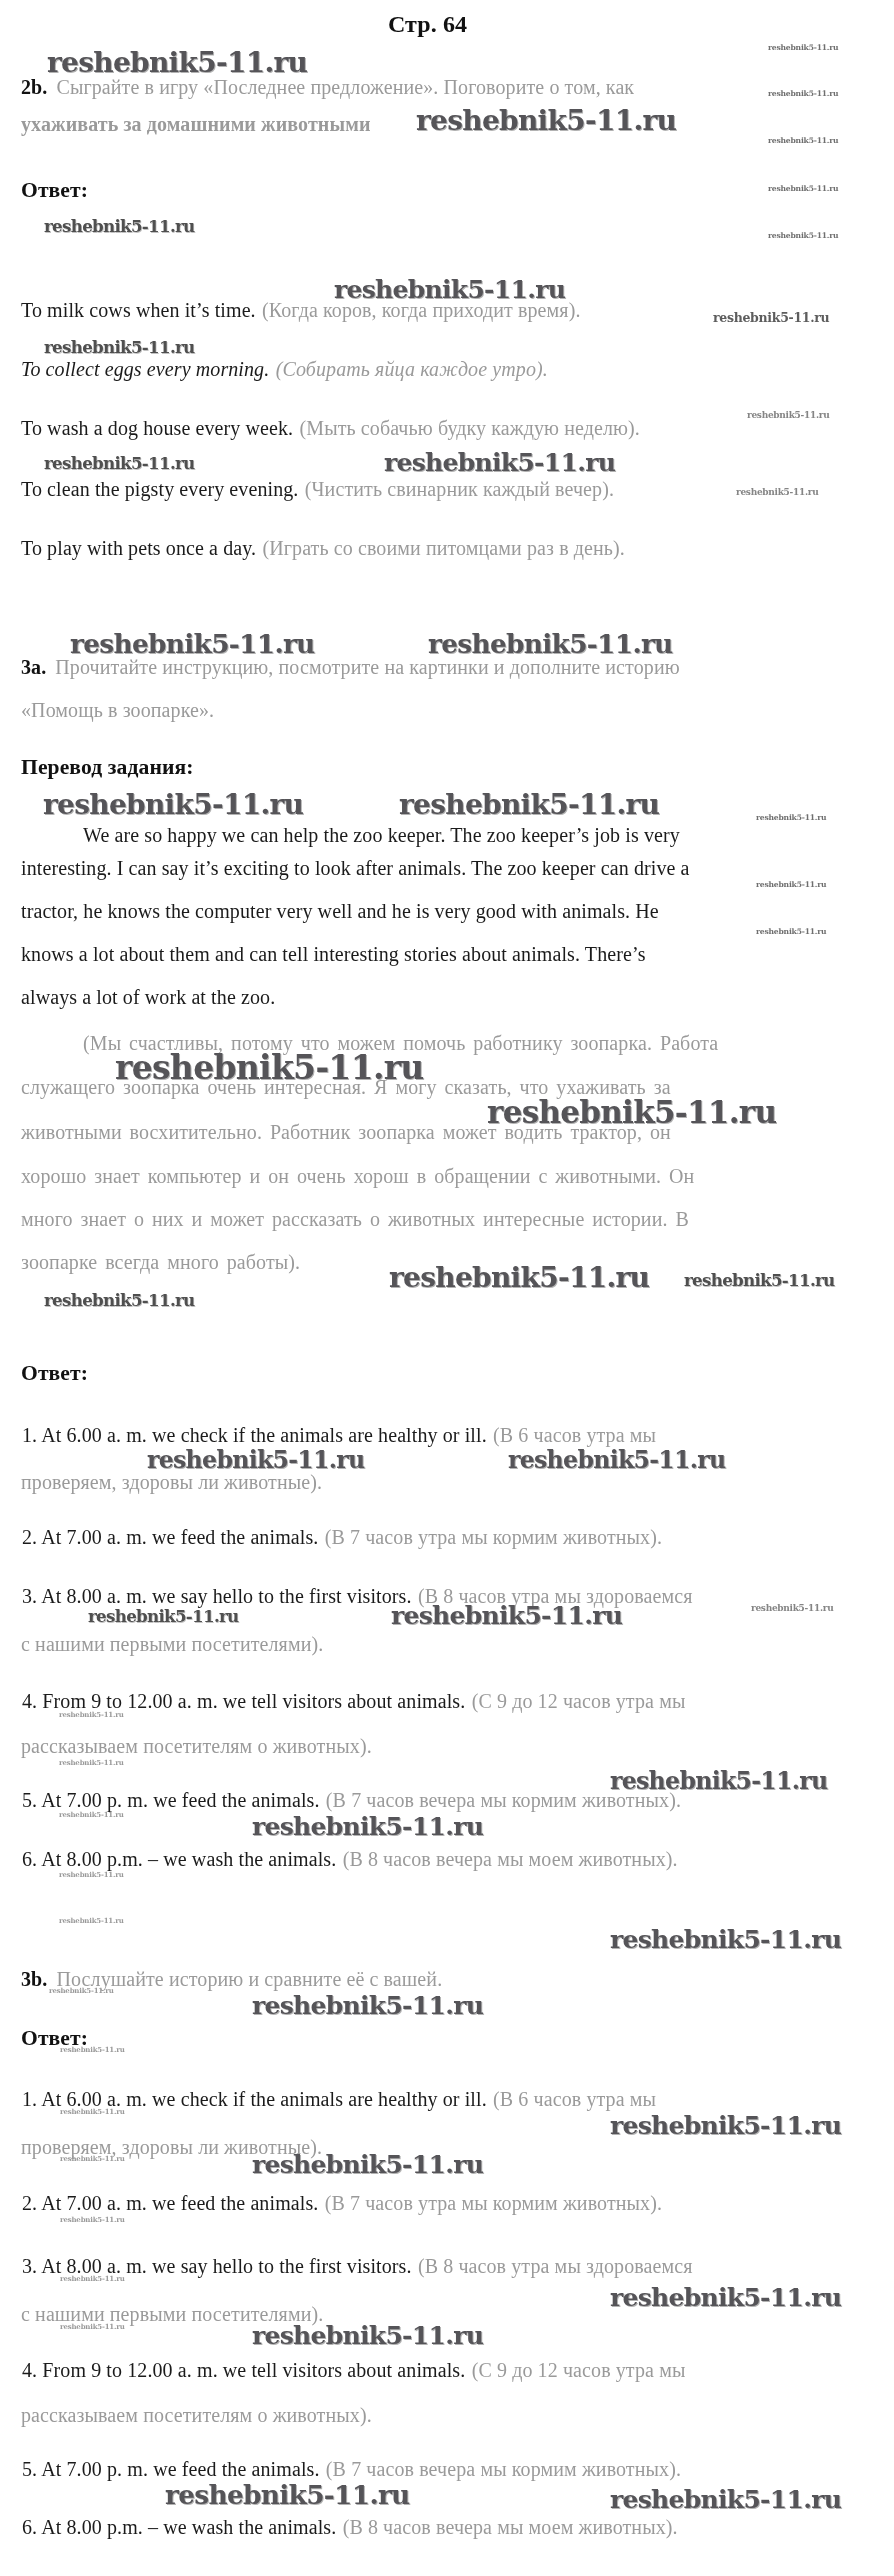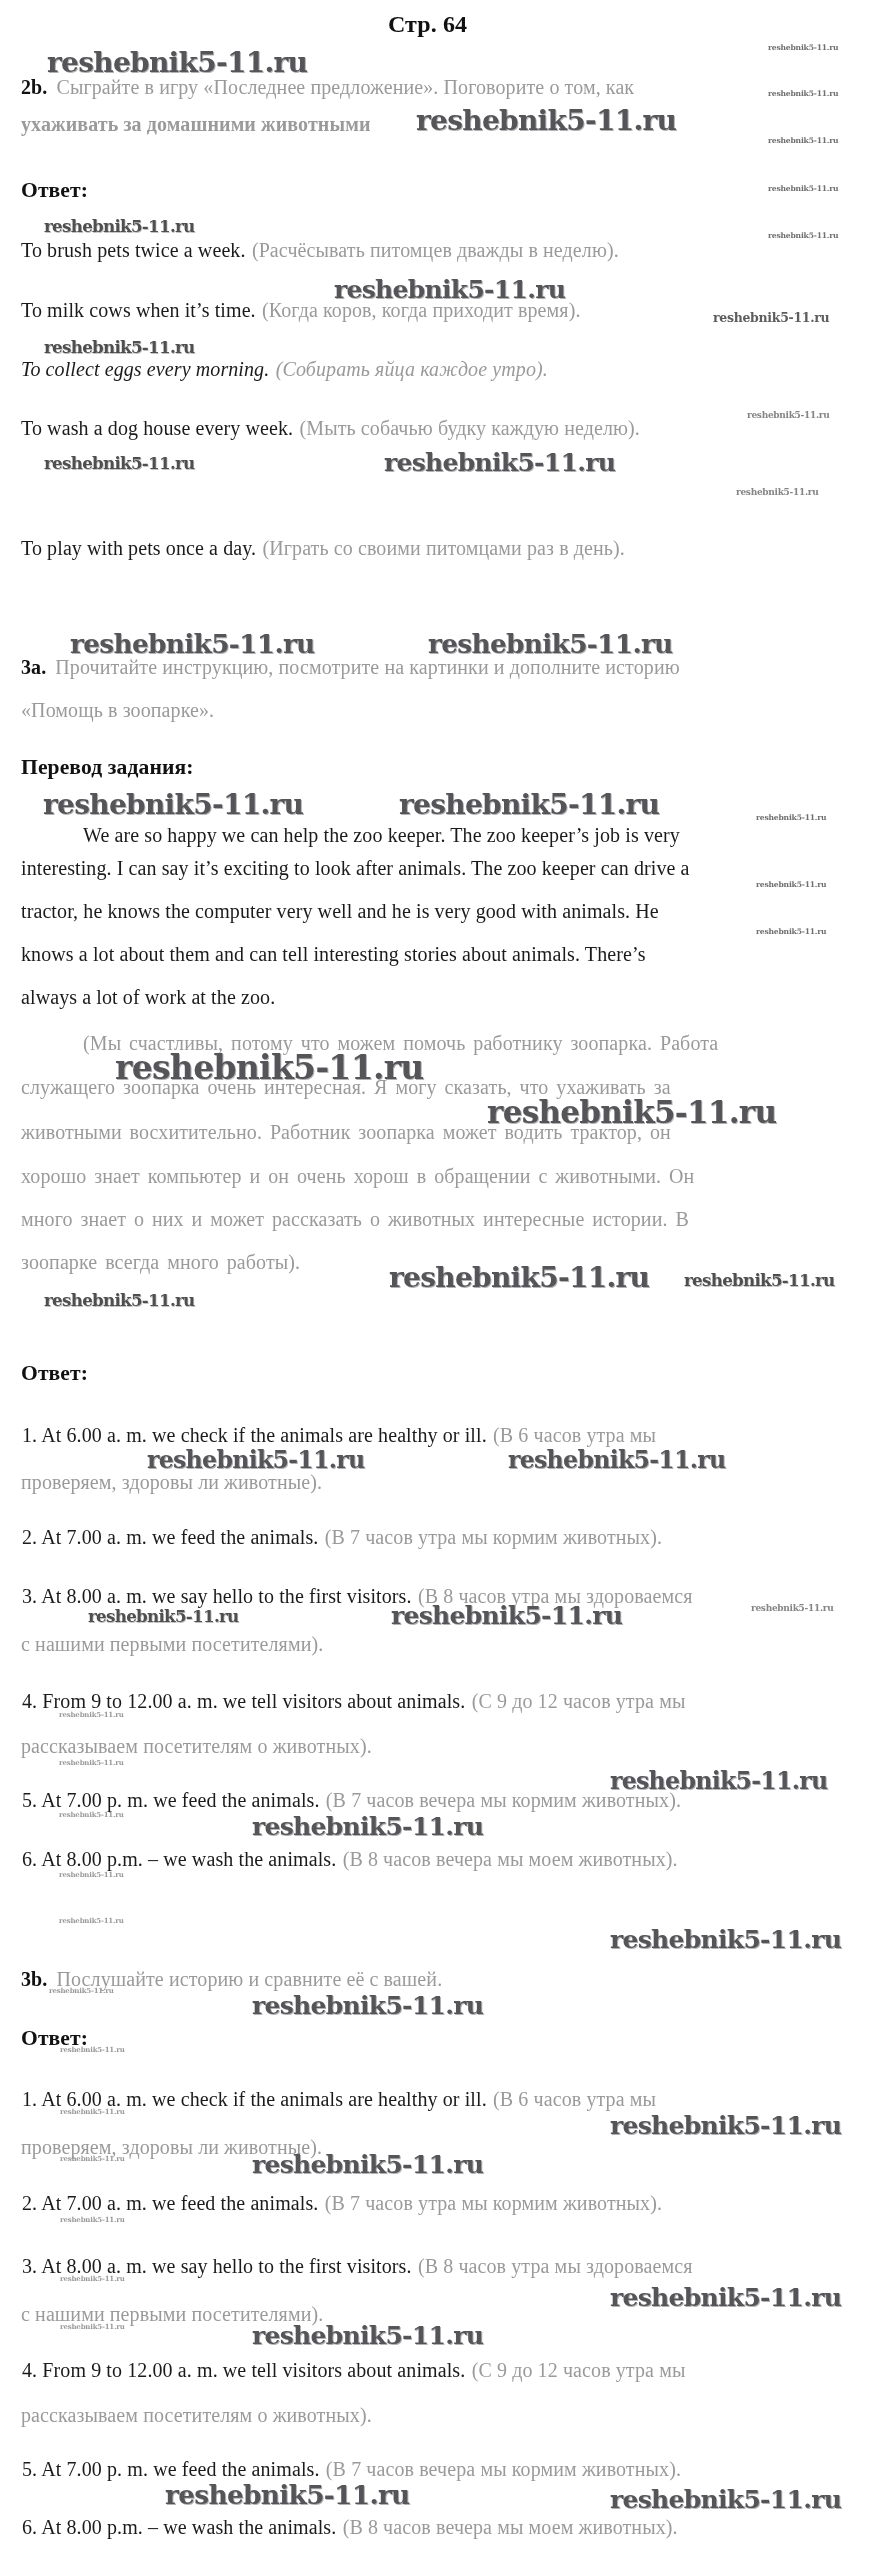--- a/index.html
+++ b/index.html
@@ -67,42 +67,42 @@
     <span class="num">2b.</span><span class="gray">Сыграйте в игру «Последнее предложение». Поговорите о том, как</span>
   </div>
   <div class="line" style="left:21px;top:113px;font-weight:bold;">
     <span class="gray">ухаживать за домашними животными</span>
   </div>
   <span class="wm wmbig s40" style="left:416px;top:104px;">reshebnik5-11.ru</span>
 
   <div class="line label" style="left:21px;top:178px;">Ответ:</div>
 
   <span class="wm wm24" style="left:44px;top:216px;">reshebnik5-11.ru</span>
-  <div class="line" style="left:21px;top:239px;">
-    <span>To brush pets twice a week.</span><span class="ru">(Расчёсывать питомцев дважды в неделю).</span>
-  </div>
 
   <span class="wm wmbig s36" style="left:334px;top:275px;">reshebnik5-11.ru</span>
   <div class="line" style="left:21px;top:299px;">
     <span>To milk cows when it’s time.</span><span class="ru">(Когда коров, когда приходит время).</span>
   </div>
   <span class="wm wm18" style="left:713px;top:310px;">reshebnik5-11.ru</span>
 
   <span class="wm wm24" style="left:44px;top:337px;">reshebnik5-11.ru</span>
   <div class="line" style="left:21px;top:358px;font-style:italic;">
     <span>To collect eggs every morning.</span><span class="ru">(Собирать яйца каждое утро).</span>
   </div>
 
   <span class="wm wm13" style="left:747px;top:410px;">reshebnik5-11.ru</span>
   <div class="line" style="left:21px;top:417px;">
     <span>To wash a dog house every week.</span><span class="ru">(Мыть собачью будку каждую неделю).</span>
   </div>
 
   <span class="wm wm24" style="left:44px;top:453px;">reshebnik5-11.ru</span>
   <span class="wm wmbig s36" style="left:384px;top:448px;">reshebnik5-11.ru</span>
+  <div class="line" style="left:21px;top:478px;">
+    <span>To clean the pigsty every evening.</span><span class="ru">(Чистить свинарник каждый вечер).</span>
+  </div>
   <span class="wm wm13" style="left:736px;top:487px;">reshebnik5-11.ru</span>
 
   <div class="line" style="left:21px;top:537px;">
     <span>To play with pets once a day.</span><span class="ru">(Играть со своими питомцами раз в день).</span>
   </div>
 
   <span class="wm wmbig s38" style="left:70px;top:628px;">reshebnik5-11.ru</span>
   <span class="wm wmbig s38" style="left:428px;top:628px;">reshebnik5-11.ru</span>
 
   <div class="line" style="left:21px;top:656px;">

